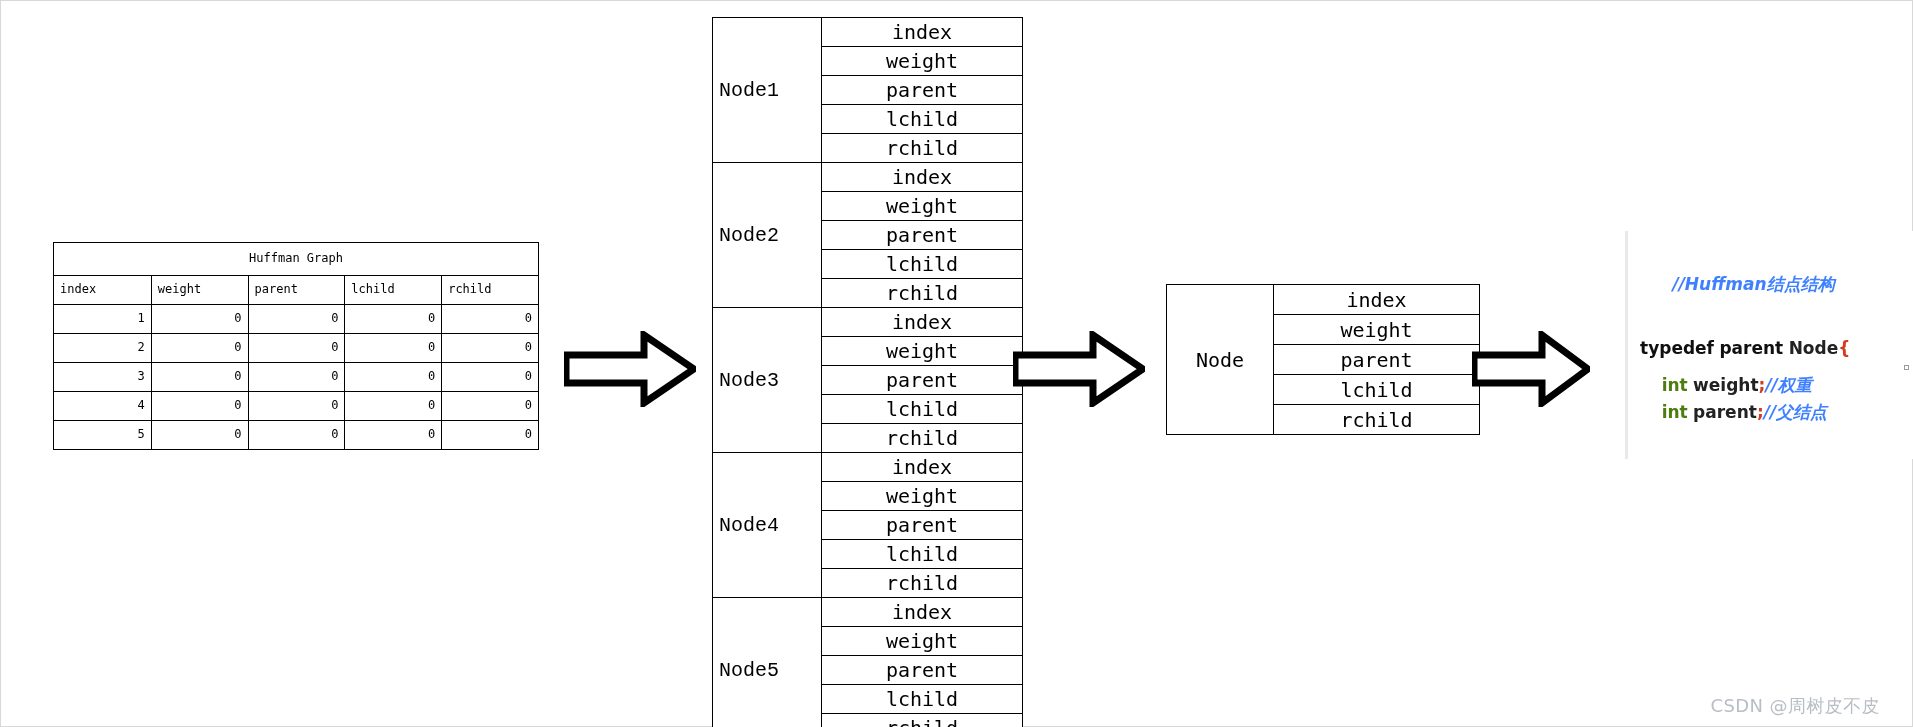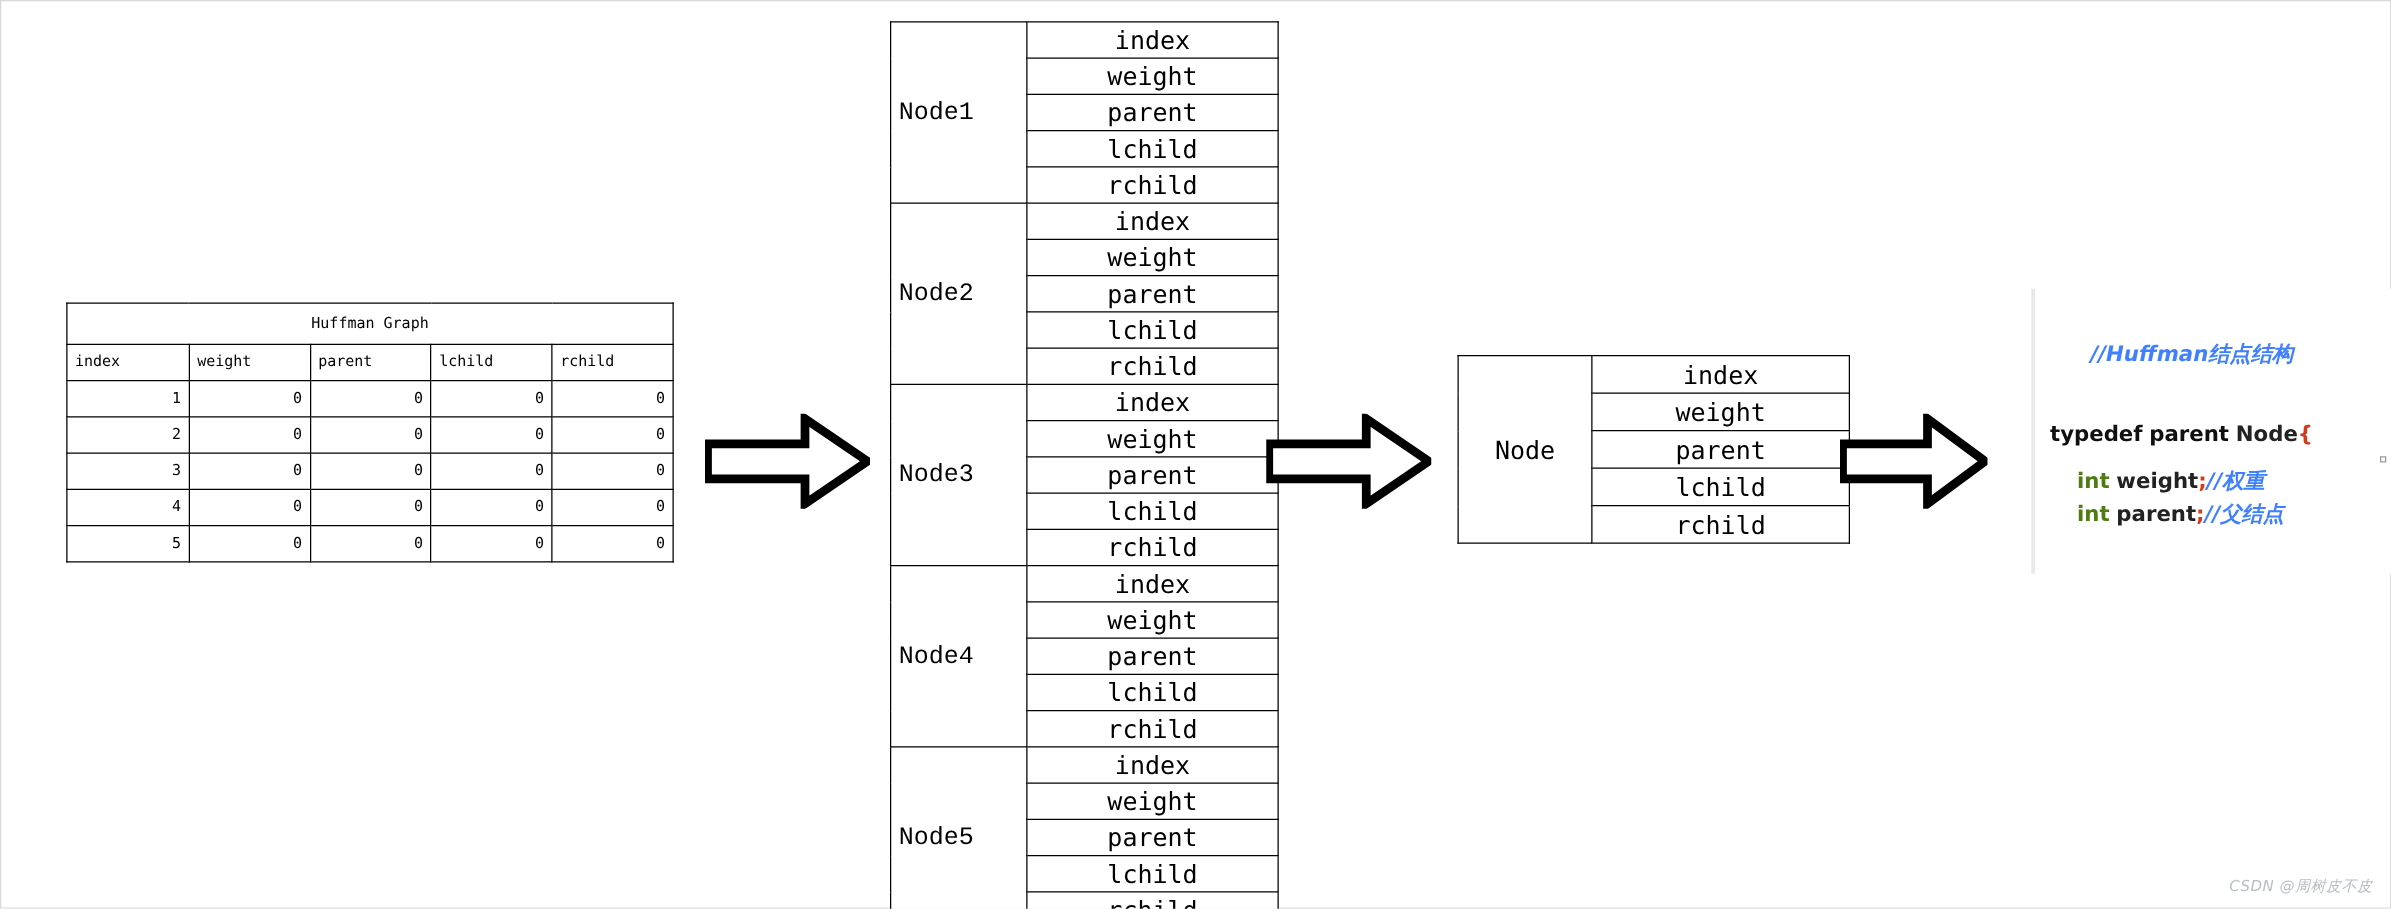--- a/index.html
+++ b/index.html
@@ -150,28 +150,27 @@
     width: 5px;
     height: 5px;
     border: 1px solid #9a9a9a;
     background: #ffffff;
     box-sizing: border-box;
   }
 
   
   #watermark {
     position: absolute;
-    right: 14px;
+    right: 32px;
     bottom: 8px;
     color: #b9bec4;
     font-family: "DejaVu Sans", sans-serif;
-    font-size: 12px;
+    font-size: 18px;
     letter-spacing: 0.4px;
     white-space: nowrap;
-    font-style: italic;
   }
 </style>
 </head>
 <body>
 
 <div class="canvas">
 
   <table id="huffman-graph-table">
     <colgroup>
       <col class="c-index">

